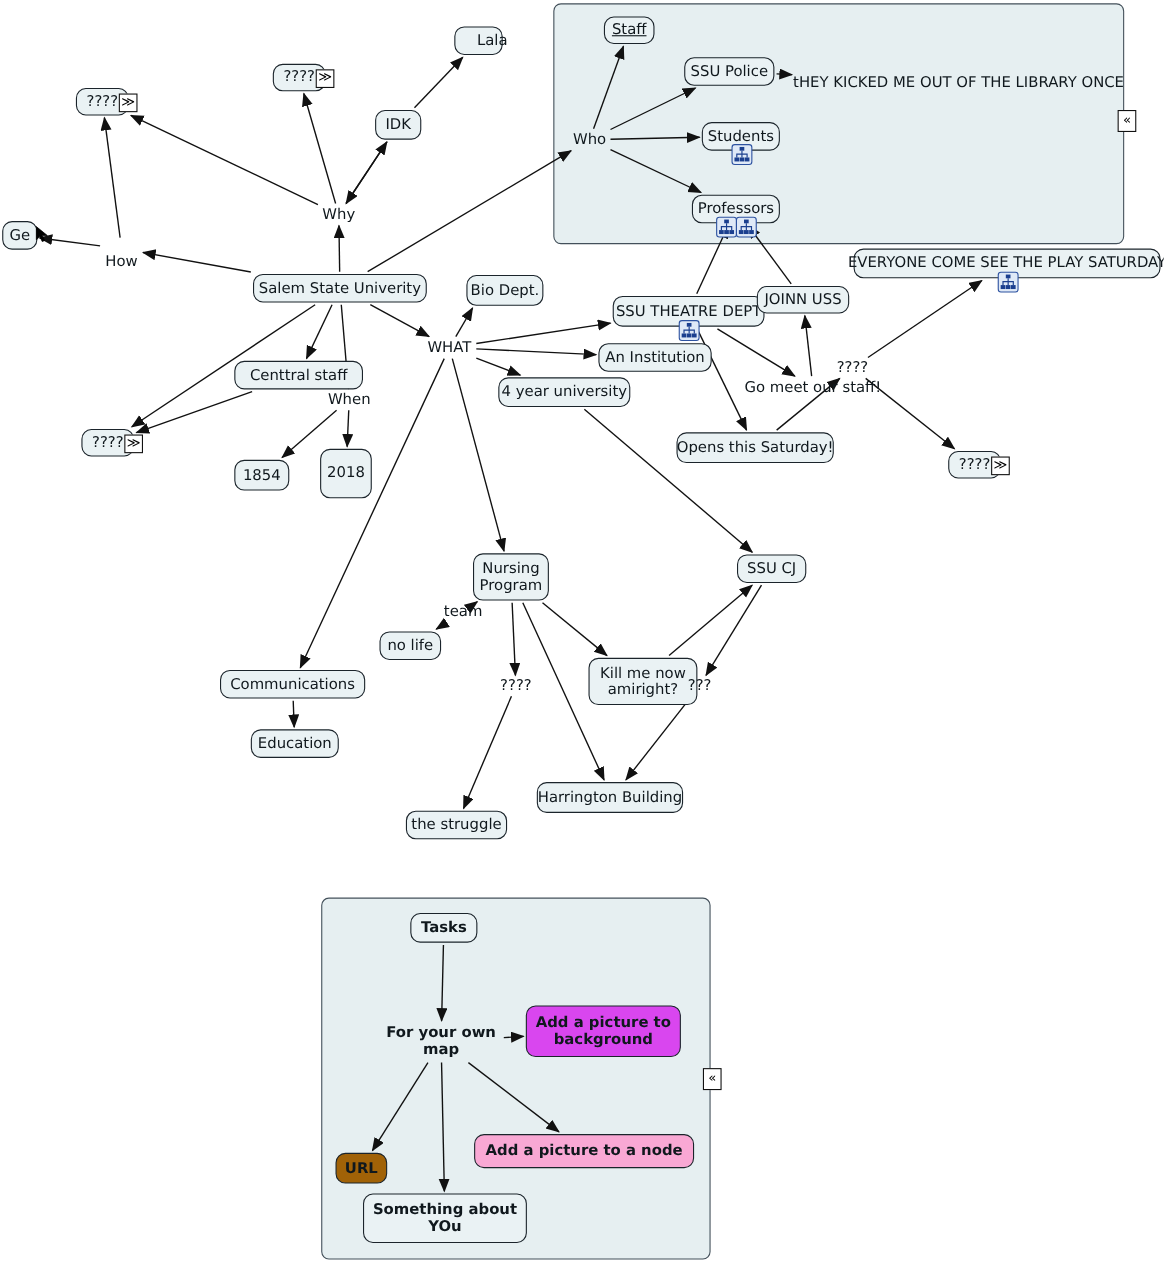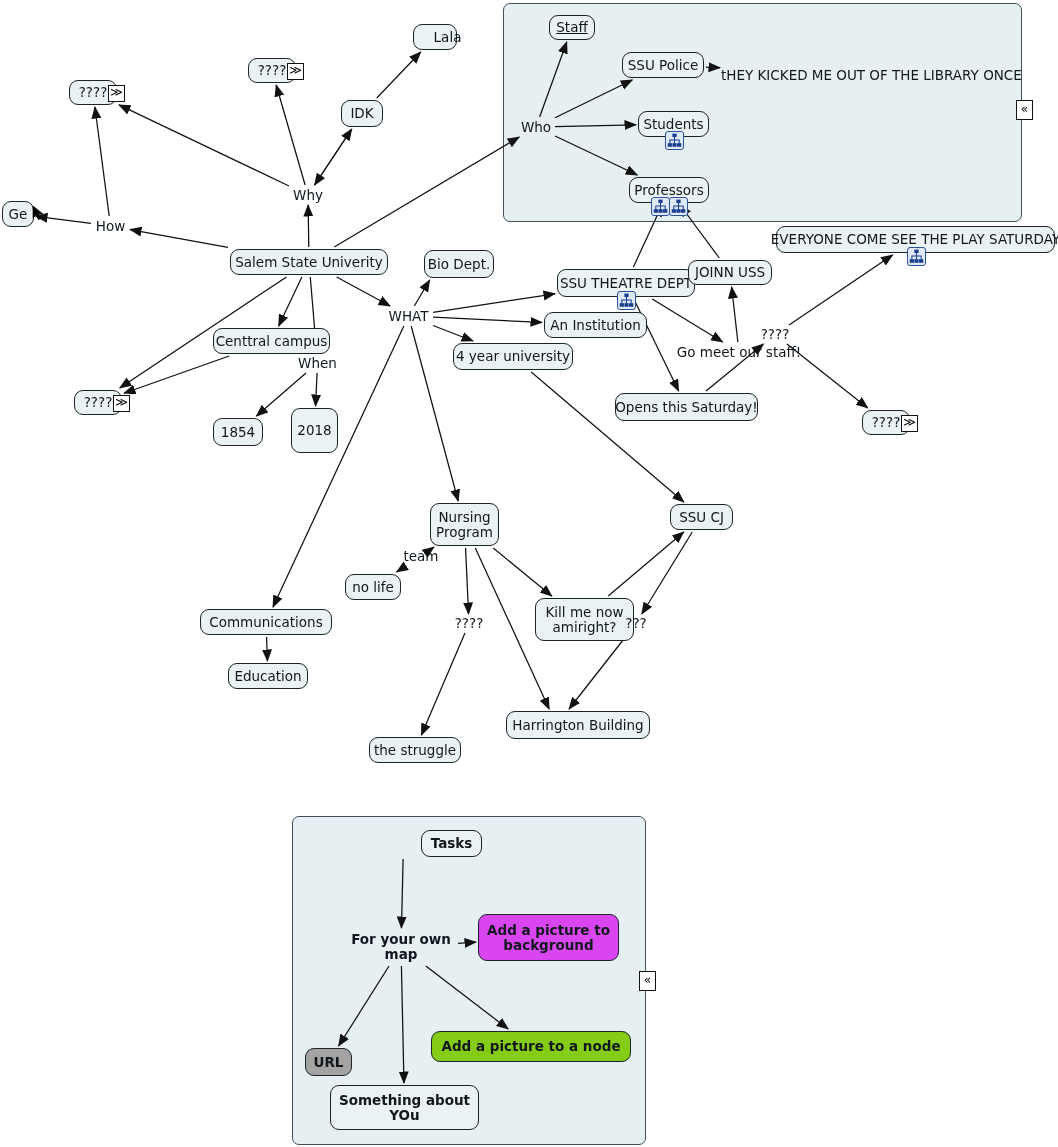--- a/index.html
+++ b/index.html
@@ -170,25 +170,25 @@
 
   <div id="nodes-layer">
       <div class="node" style="left: 2px; top: 201px; width: 32px; height: 26px; background: rgb(234, 242, 244); border-color: rgb(27, 36, 43);"><span>Ge</span></div>
       <div class="node" style="left: 69px; top: 80px; width: 48px; height: 25px; background: rgb(234, 242, 244); border-color: rgb(27, 36, 43);"><span>????</span></div>
       <div class="badge-chev" style="left: 108px; top: 84.5px;">≫</div>
       <div class="node" style="left: 248px; top: 58px; width: 48px; height: 25px; background: rgb(234, 242, 244); border-color: rgb(27, 36, 43);"><span>????</span></div>
       <div class="badge-chev" style="left: 287px; top: 62.5px;">≫</div>
       <div class="node" style="left: 413px; top: 24px; width: 44px; height: 26px; background: rgb(234, 242, 244); border-color: rgb(27, 36, 43); padding-left: 32px;"><span>Lala</span></div>
       <div class="node" style="left: 341px; top: 100px; width: 42px; height: 27px; background: rgb(234, 242, 244); border-color: rgb(27, 36, 43);"><span>IDK</span></div>
       <div class="node plain" style="left: 290px; top: 186px; width: 36px; height: 18px;"><span>Why</span></div>
-      <div class="node plain" style="left: 92px; top: 217px; width: 37px; height: 18px;"><span>How</span></div>
+      <div class="node plain" style="left: 92px; top: 229px; width: 37px; height: 18px;"><span>How</span></div>
       <div class="node" style="left: 230px; top: 249px; width: 158px; height: 26px; background: rgb(234, 242, 244); border-color: rgb(27, 36, 43);"><span>Salem State Univerity</span></div>
       <div class="node" style="left: 404px; top: 250px; width: 70px; height: 28px; background: rgb(234, 242, 244); border-color: rgb(27, 36, 43); margin-left: 20px;"><span>Bio Dept.</span></div>
       <div class="node plain" style="left: 385px; top: 307px; width: 47px; height: 18px; justify-content: center;"><span>WHAT</span></div>
-      <div class="node" style="left: 213px; top: 328px; width: 117px; height: 26px; background: rgb(234, 242, 244); border-color: rgb(27, 36, 43);"><span>Centtral campus</span></div>
+      <div class="node" style="left: 213px; top: 328px; width: 117px; height: 26px; background: rgb(234, 242, 244); border-color: rgb(27, 36, 43);"><span>Centtral staff</span></div>
       <div class="node plain" style="left: 295px; top: 354px; width: 45px; height: 18px;"><span>When</span></div>
       <div class="node" style="left: 74px; top: 390px; width: 48px; height: 25px; background: rgb(234, 242, 244); border-color: rgb(27, 36, 43);"><span>????</span></div>
       <div class="badge-chev" style="left: 113px; top: 394.5px;">≫</div>
       <div class="node" style="left: 213px; top: 418px; width: 50px; height: 28px; background: rgb(234, 242, 244); border-color: rgb(27, 36, 43);"><span>1854</span></div>
       <div class="node" style="left: 291px; top: 408px; width: 47px; height: 45px; background: rgb(234, 242, 244); border-color: rgb(27, 36, 43);"><span>2018</span></div>
       <div class="node" style="left: 544px; top: 312px; width: 103px; height: 26px; background: rgb(234, 242, 244); border-color: rgb(27, 36, 43);"><span>An Institution</span></div>
       <div class="node" style="left: 453px; top: 343px; width: 120px; height: 27px; background: rgb(234, 242, 244); border-color: rgb(27, 36, 43);"><span>4 year university</span></div>
       <div class="node" style="left: 549px; top: 15px; width: 46px; height: 25px; background: rgb(234, 242, 244); border-color: rgb(27, 36, 43); text-decoration: underline;"><span>Staff</span></div>
       <div class="node plain" style="left: 518px; top: 118px; width: 36px; height: 18px;"><span>Who</span></div>
       <div class="node" style="left: 622px; top: 52px; width: 82px; height: 26px; background: rgb(234, 242, 244); border-color: rgb(27, 36, 43);"><span>SSU Police</span></div>
@@ -250,31 +250,31 @@
       <div class="badge-chev" style="left: 901px; top: 414.5px;">≫</div>
       <div class="node" style="left: 430px; top: 503px; width: 69px; height: 43px; background: rgb(234, 242, 244); border-color: rgb(27, 36, 43);"><span>Nursing
 Program</span></div>
       <div class="node plain" style="left: 403px; top: 548px; width: 36px; height: 17px;"><span>team</span></div>
       <div class="node" style="left: 345px; top: 574px; width: 56px; height: 26px; background: rgb(234, 242, 244); border-color: rgb(27, 36, 43);"><span>no life</span></div>
       <div class="node plain" style="left: 451px; top: 615px; width: 36px; height: 17px;"><span>????</span></div>
       <div class="node" style="left: 535px; top: 598px; width: 99px; height: 43px; background: rgb(234, 242, 244); border-color: rgb(27, 36, 43);"><span>Kill me now
 amiright?</span></div>
       <div class="node plain" style="left: 622px; top: 615px; width: 28px; height: 17px;"><span>???</span></div>
       <div class="node" style="left: 670px; top: 504px; width: 63px; height: 26px; background: rgb(234, 242, 244); border-color: rgb(27, 36, 43);"><span>SSU CJ</span></div>
-      <div class="node" style="left: 506px; top: 711px; width: 144px; height: 28px; background: rgb(234, 242, 244); border-color: rgb(27, 36, 43);"><span>Harrington Building</span></div>
+      <div class="node" style="left: 488px; top: 711px; width: 133px; height: 28px; background: rgb(234, 242, 244); border-color: rgb(27, 36, 43);"><span>Harrington Building</span></div>
       <div class="node" style="left: 369px; top: 737px; width: 92px; height: 26px; background: rgb(234, 242, 244); border-color: rgb(27, 36, 43);"><span>the struggle</span></div>
       <div class="node" style="left: 200px; top: 609px; width: 132px; height: 26px; background: rgb(234, 242, 244); border-color: rgb(27, 36, 43);"><span>Communications</span></div>
       <div class="node" style="left: 228px; top: 663px; width: 80px; height: 26px; background: rgb(234, 242, 244); border-color: rgb(27, 36, 43);"><span>Education</span></div>
-      <div class="node bold" style="left: 373px; top: 830px; width: 61px; height: 27px; background: rgb(234, 242, 244); border-color: rgb(27, 36, 43); margin-left: 48px;"><span>Tasks</span></div>
+      <div class="node bold" style="left: 373px; top: 830px; width: 61px; height: 27px; background: rgb(234, 242, 244); border-color: rgb(27, 36, 43);"><span>Tasks</span></div>
       <div class="node plain bold" style="left: 345px; top: 929px; width: 112px; height: 36px;"><span>For your own
 map</span></div>
       <div class="node bold" style="left: 478px; top: 914px; width: 141px; height: 47px; background: #d946ef; border-color: rgb(27, 36, 43);"><span>Add a picture to
 background</span></div>
-      <div class="node bold" style="left: 305px; top: 1048px; width: 47px; height: 28px; background: #a3a3a3; border-color: rgb(27, 36, 43);"><span>URL</span></div>
-      <div class="node bold" style="left: 431px; top: 1031px; width: 200px; height: 31px; background: #84cc16; border-color: rgb(27, 36, 43);"><span>Add a picture to a node</span></div>
+      <div class="node bold" style="left: 305px; top: 1048px; width: 47px; height: 28px; background: #a16207; border-color: rgb(27, 36, 43);"><span>URL</span></div>
+      <div class="node bold" style="left: 431px; top: 1031px; width: 200px; height: 31px; background: #f9a8d4; border-color: rgb(27, 36, 43);"><span>Add a picture to a node</span></div>
       <div class="node bold" style="left: 330px; top: 1085px; width: 149px; height: 45px; background: rgb(234, 242, 244); border-color: rgb(27, 36, 43);"><span>Something about
 YOu</span></div>
     </div>
 
   <div id="handles-layer">
       <div class="handle-collapse" style="left: 1016px; top: 100px;">«</div>
       <div class="handle-collapse" style="left: 639px; top: 971px;">«</div>
     </div>
 
   <svg class="cursor-arrow" style="left:32px;top:205px" viewBox="0 0 14 16">

